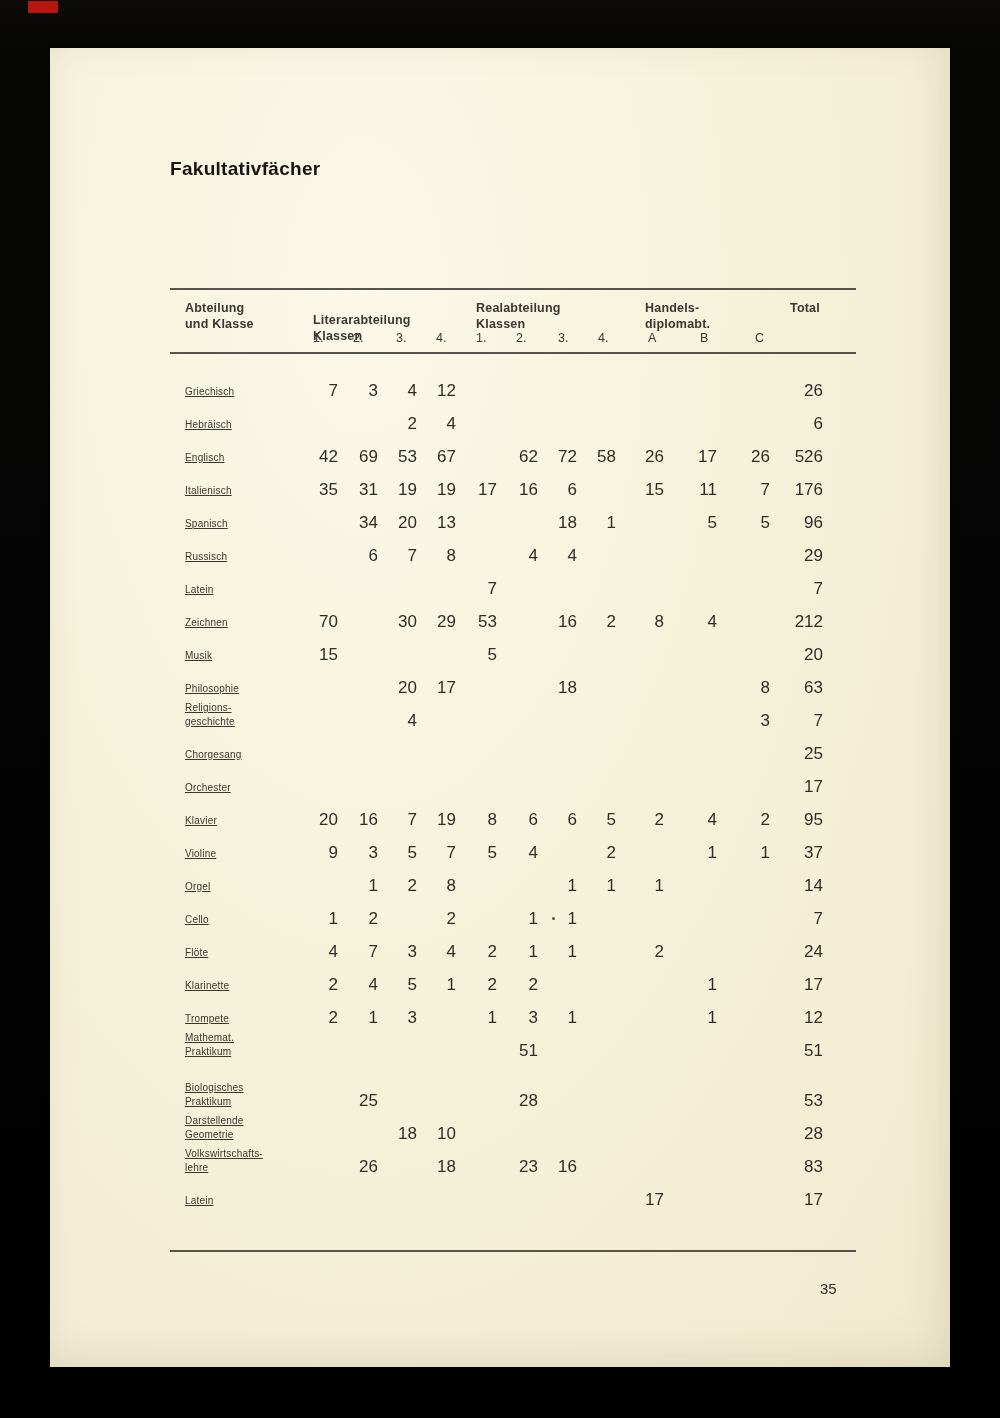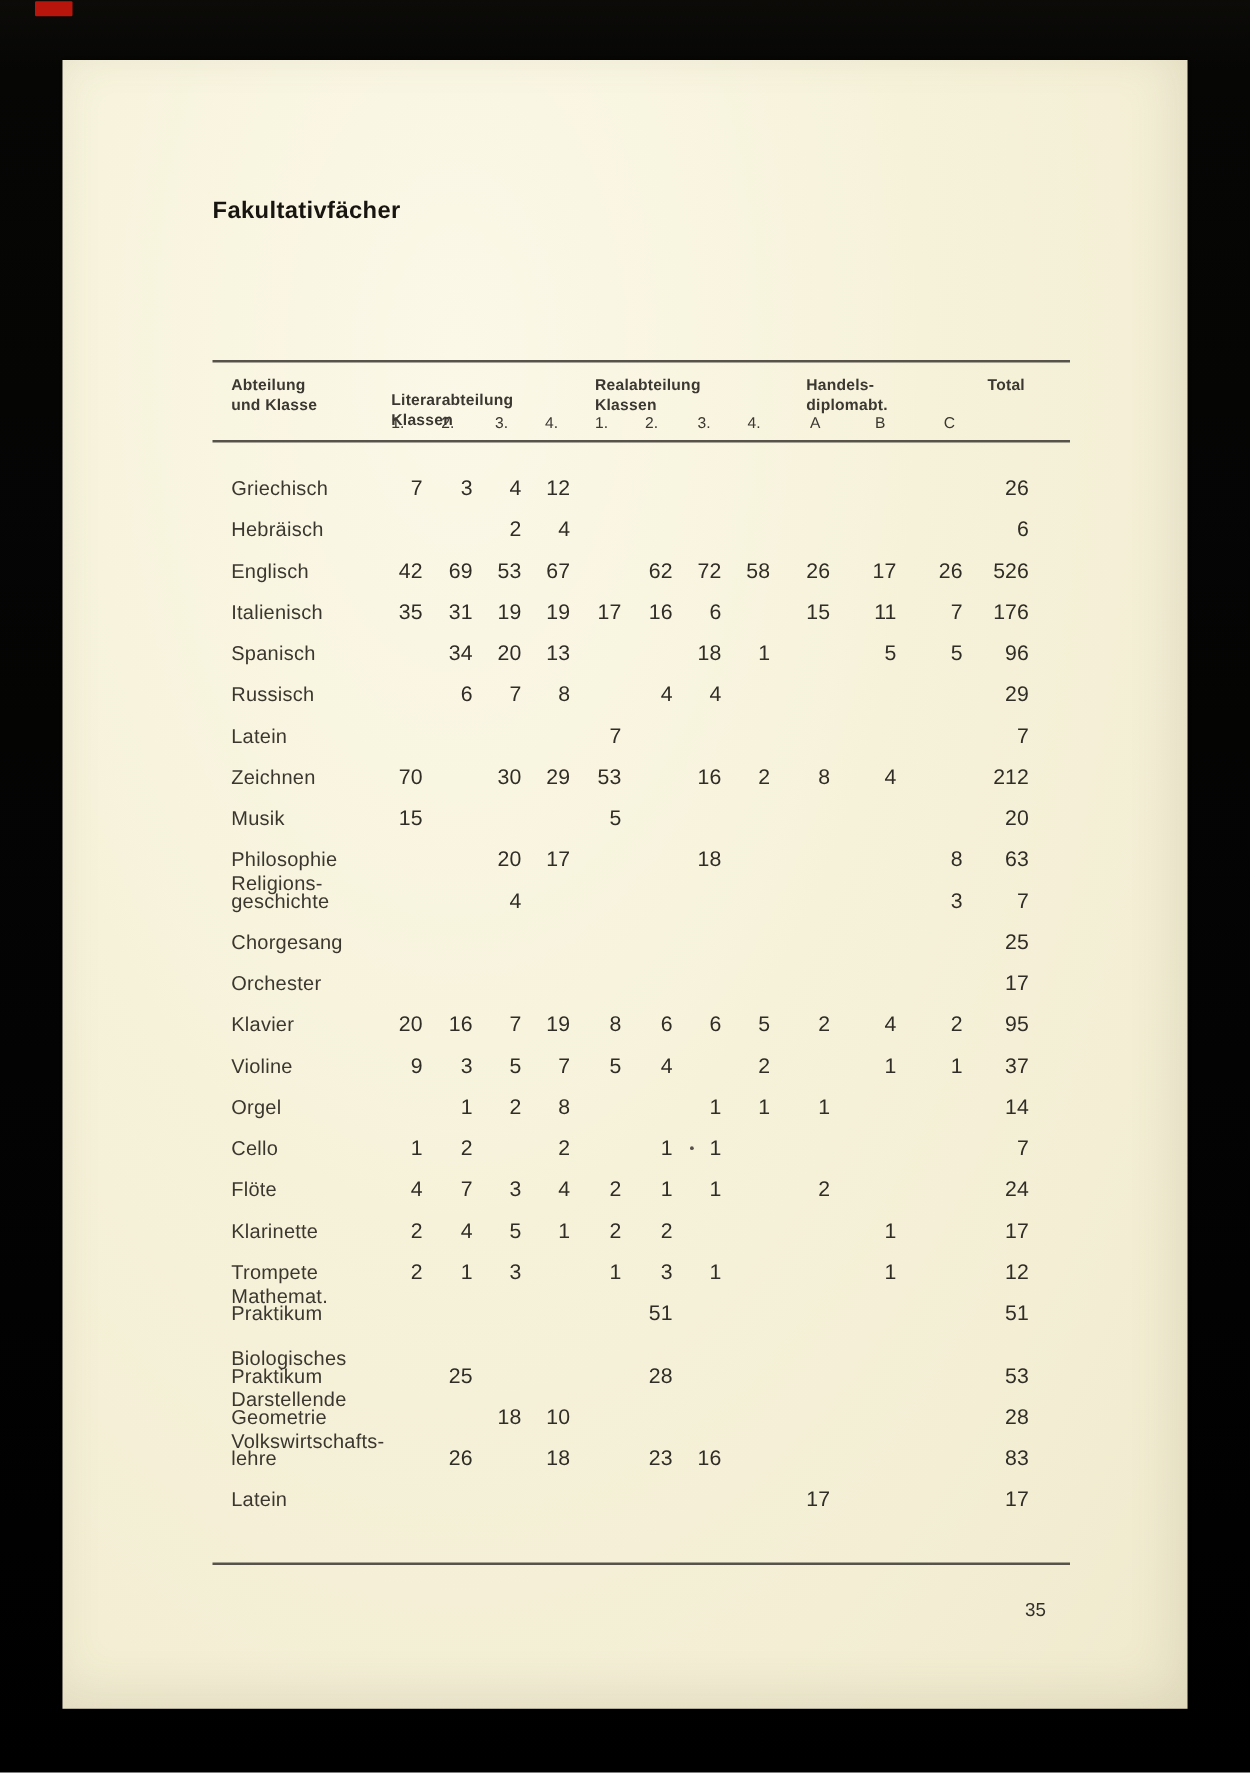--- a/index.html
+++ b/index.html
@@ -27,21 +27,21 @@
   .rule.r3{top:1202px;}
   .hdr{position:absolute;font-size:12.5px;line-height:16px;color:#3b3731;letter-spacing:.2px;font-weight:bold;}
   .tick{position:absolute;top:283px;font-size:12.5px;color:#3b3731;}
   .table{position:absolute;left:135px;top:320px;width:638px;}
   .row{
     display:grid;
     grid-template-columns:120px 33px 40px 39px 39px 41px 41px 39px 39px 48px 53px 53px 53px;
     align-items:end;height:33px;
   }
   .row.gap-after{margin-bottom:17px;}
-  .cell.label{font-size:16px;line-height:13.5px;color:#3b372f;padding-bottom:3px;letter-spacing:.2px;}
+  .cell.label{font-size:10px;line-height:13.5px;color:#3b372f;padding-bottom:3px;letter-spacing:.2px;text-decoration:underline;}
   .cell.num{text-align:right;font-size:17px;line-height:19px;color:#302d27;padding-bottom:1px;}
   .page-number{position:absolute;left:770px;top:1232px;font-size:15px;color:#33302a;}
   .speck{position:absolute;left:502px;top:869px;width:3px;height:3px;border-radius:50%;background:#55504a;}
 </style>
 </head>
 <body>
 
 <div class="red-mark" style="background: rgb(194, 23, 14);"></div>
 
 <div class="paper">

